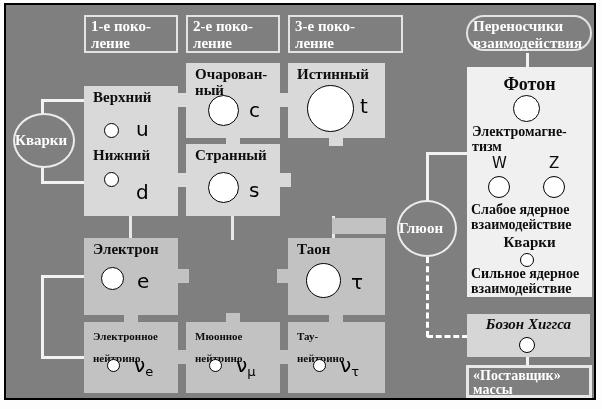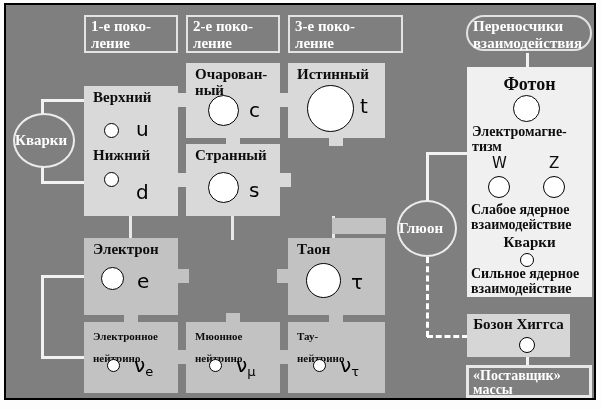--- a/index.html
+++ b/index.html
@@ -179,19 +179,19 @@
     <div class="pcircle" style="left:21px;top:109px;width:22px;height:22px;"></div>
     <div class="pcircle" style="left:76px;top:109px;width:22px;height:22px;"></div>
     <div class="ptxt" style="left:4px;top:135px;">Слабое ядерное
 взаимодействие</div>
     <div class="ptxt pcenter" style="top:168px;font-size:15px;">Кварки</div>
     <div class="pcircle" style="left:53px;top:186px;width:14px;height:14px;"></div>
     <div class="ptxt" style="left:4px;top:199px;">Сильное ядерное
 взаимодействие</div>
   </div>
 
-  <div class="higgsbox" style="left:467px;top:314px;width:103px;height:43px;">
+  <div class="higgsbox" style="left:467px;top:314px;width:123px;height:43px;font-style:italic;">
     <div class="ptxt pcenter" style="top:3px;font-size:15px;">Бозон Хиггса</div>
     <div class="pcircle" style="left:52px;top:23px;width:16px;height:16px;"></div>
   </div>
   <div class="massbox" style="left:466px;top:365px;width:126px;height:33px;">«Поставщик»
 массы</div>
 </div>
 
 </body></html>

